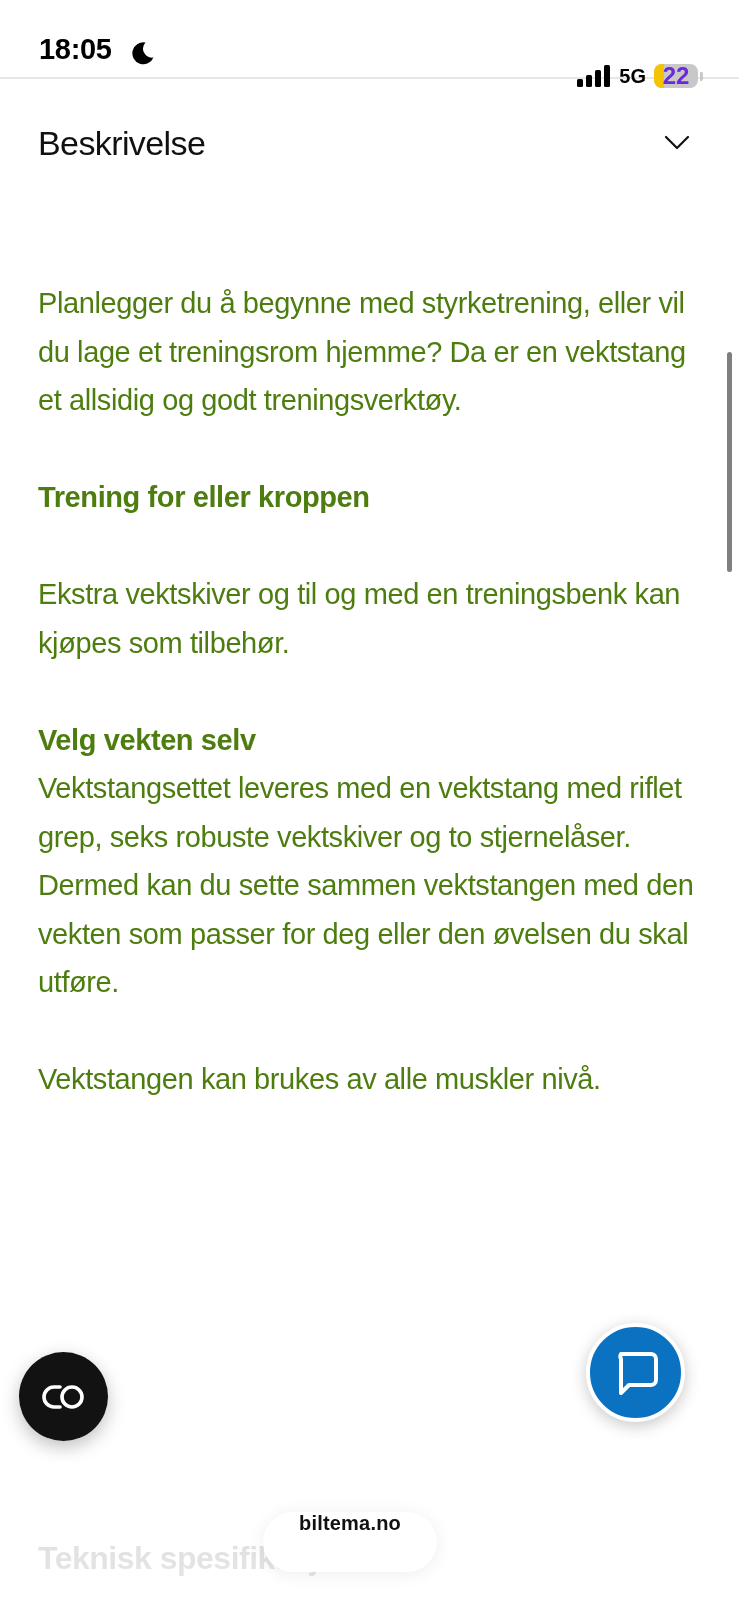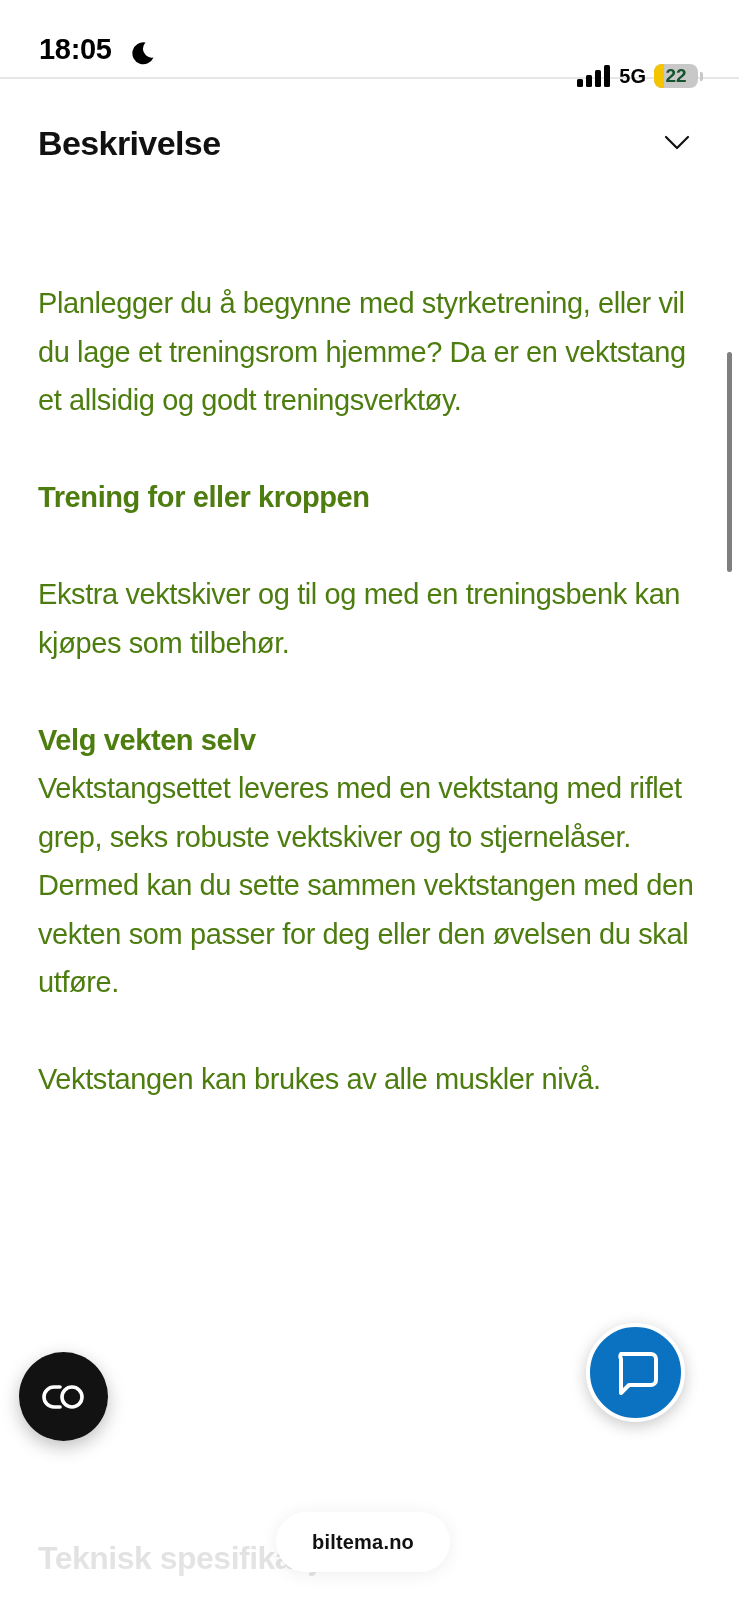--- a/index.html
+++ b/index.html
@@ -79,22 +79,22 @@
     .battery-fill {
       position: absolute;
       left: 0; top: 0; bottom: 0;
       width: 22%;
       background: #f5c400;
     }
     .battery-level {
       position: relative;
       font-family: "Liberation Sans", sans-serif;
       font-weight: 700;
-      font-size: 19px;
-      color: #14532d;
+      font-size: 24px;
+      color: #6d28d9;
       line-height: 24px;
     }
     .battery-cap {
       width: 3px;
       height: 9px;
       background: #c8c8c8;
       border-radius: 0 2px 2px 0;
       margin-left: -6px;
     }
 
@@ -103,21 +103,21 @@
       position: absolute;
       left: 0; top: 100px;
       width: 739px;
       height: 90px;
     }
     .accordion-title {
       position: absolute;
       left: 38px;
       top: 23px;
       font-family: "Liberation Sans", sans-serif;
-      font-weight: 700;
+      font-weight: 400;
       font-size: 34px;
       letter-spacing: -0.6px;
       color: #111;
       line-height: 40px;
     }
     .chevron-icon {
       position: absolute;
       left: 664px;
       top: 32px;
       width: 26px;
@@ -207,30 +207,29 @@
       z-index: 6;
       display: flex;
       align-items: center;
       justify-content: center;
     }
     .chat-icon { width: 54px; height: 54px; }
 
     
     .url-pill {
       position: absolute;
-      left: 276px;
+      left: 263px;
       top: 1512px;
       width: 174px;
       height: 60px;
       border-radius: 30px;
       background: #ffffff;
       box-shadow: 0 2px 18px rgba(0,0,0,0.07);
       z-index: 7;
       display: flex;
-      align-items: center;
       justify-content: center;
     }
     .url-text {
       font-family: "Liberation Sans", sans-serif;
       font-weight: 700;
       font-size: 20px;
       color: #111;
       letter-spacing: 0.2px;
     }
   </style>

